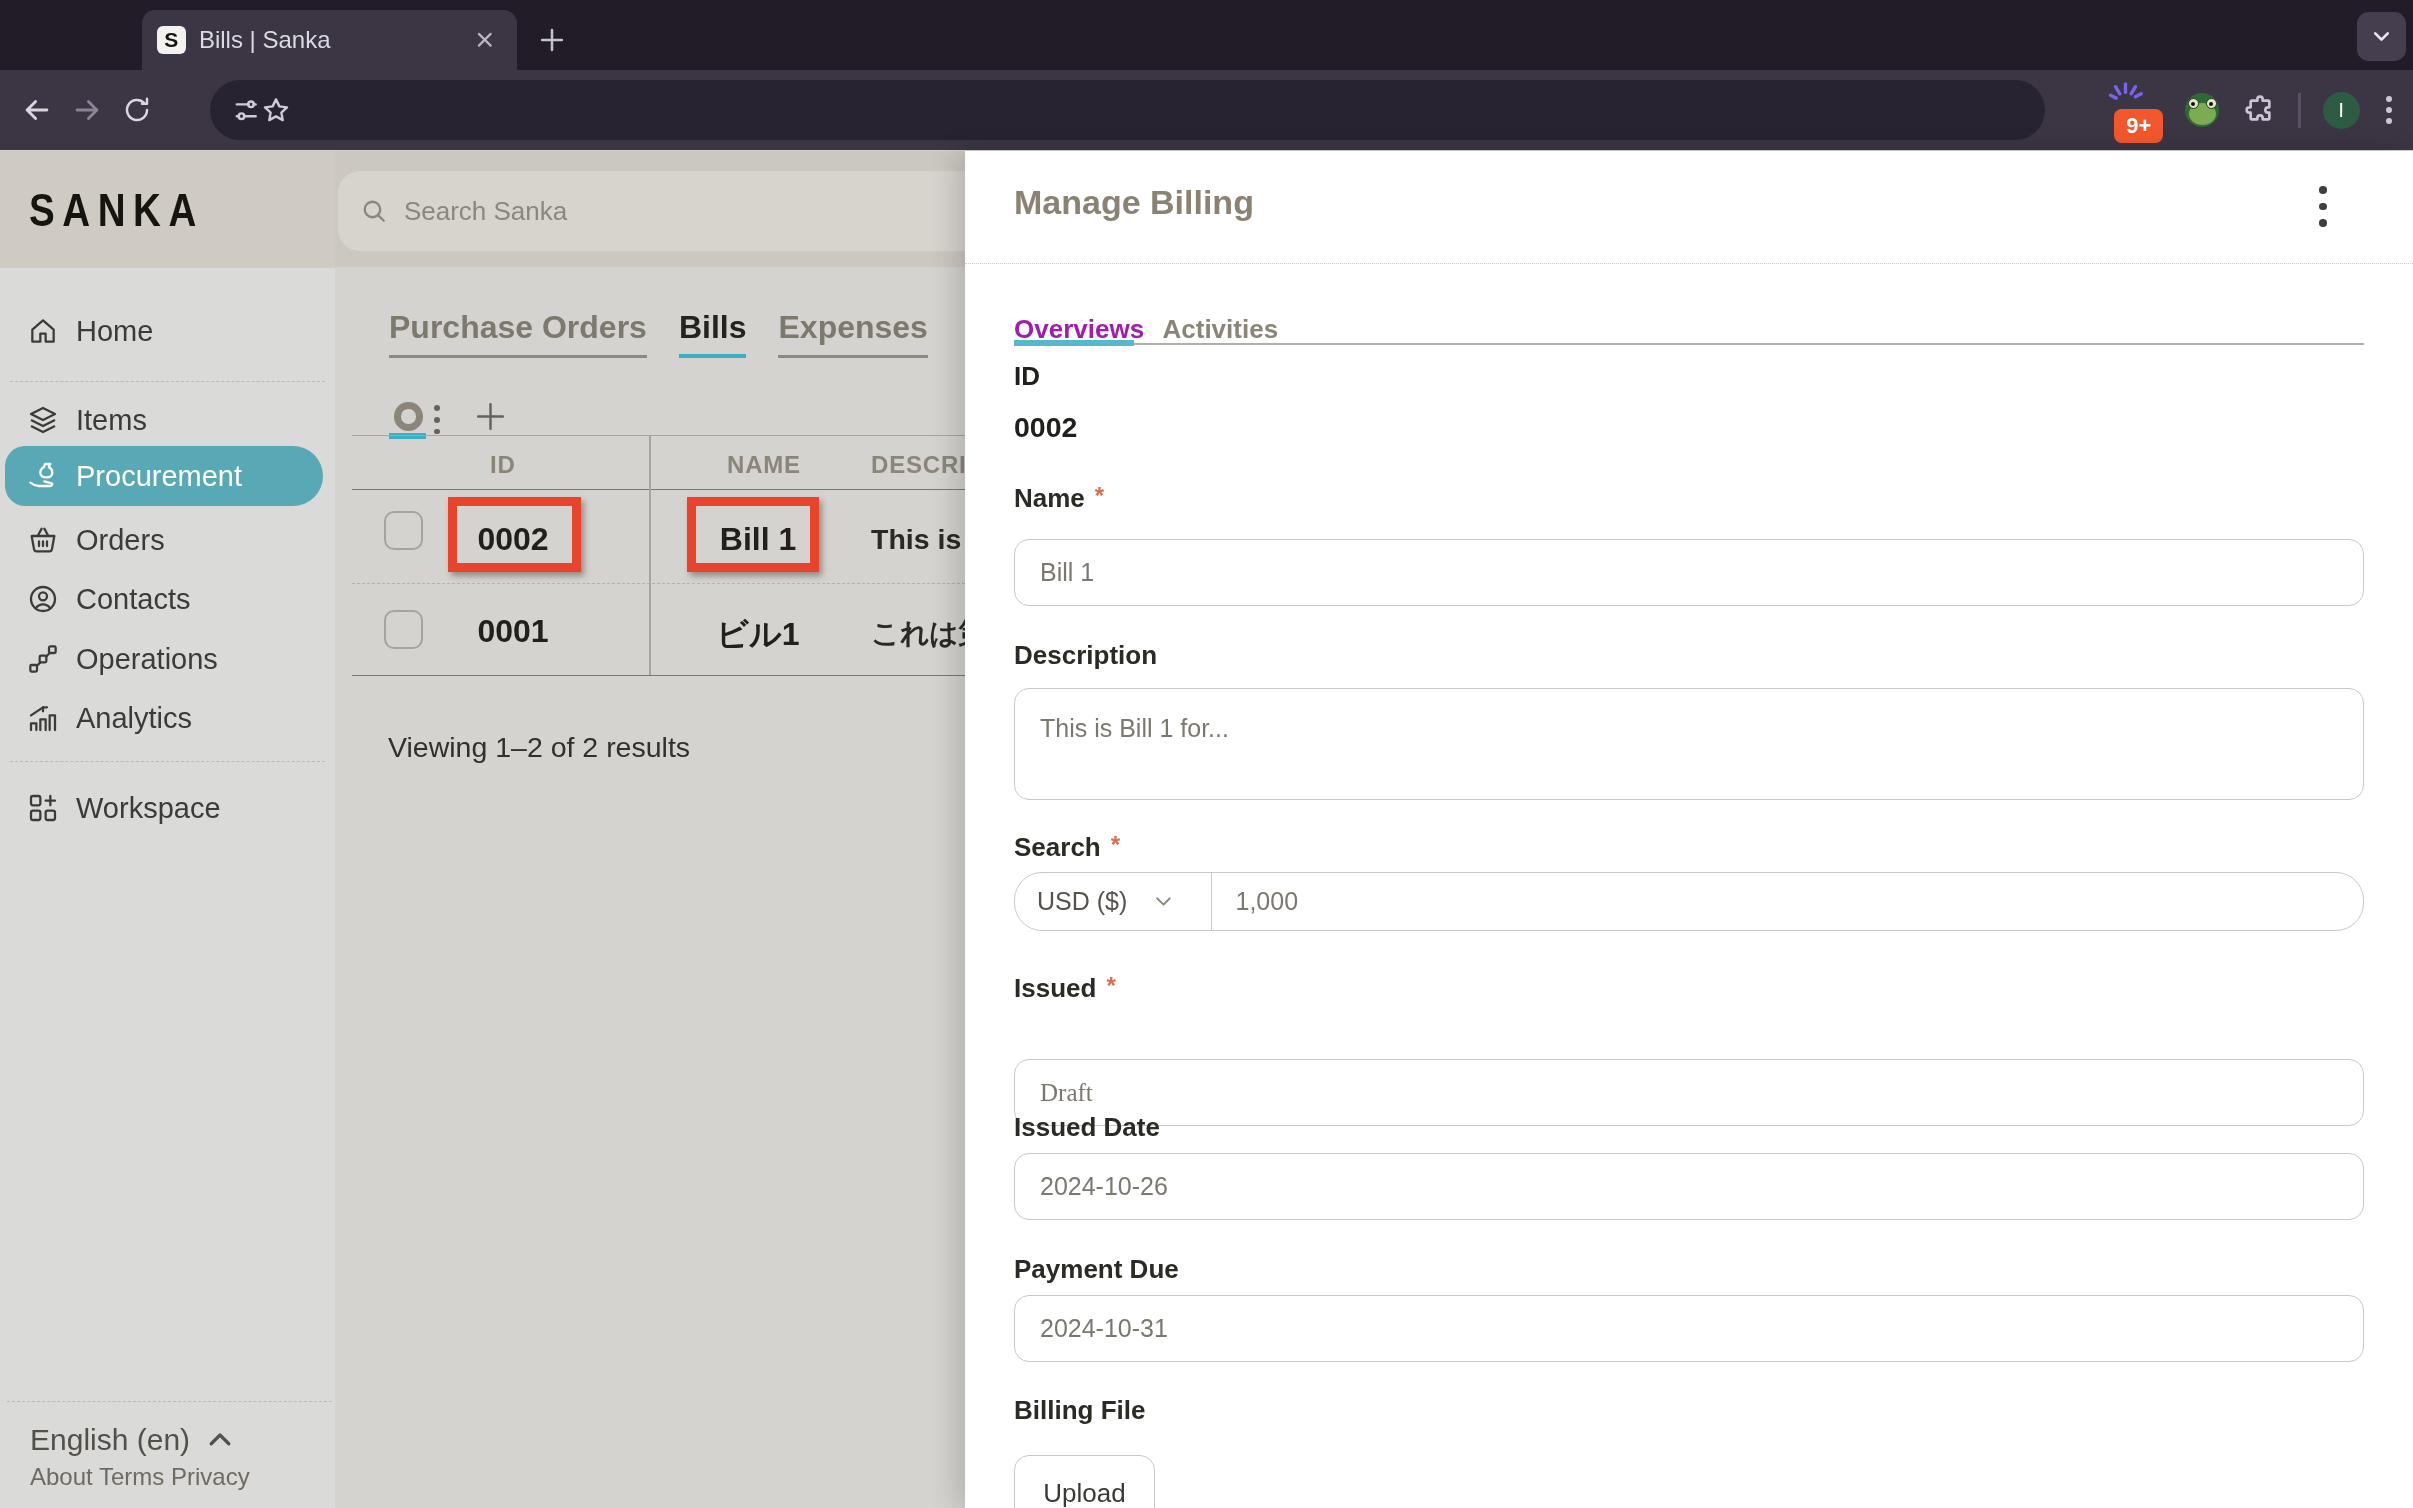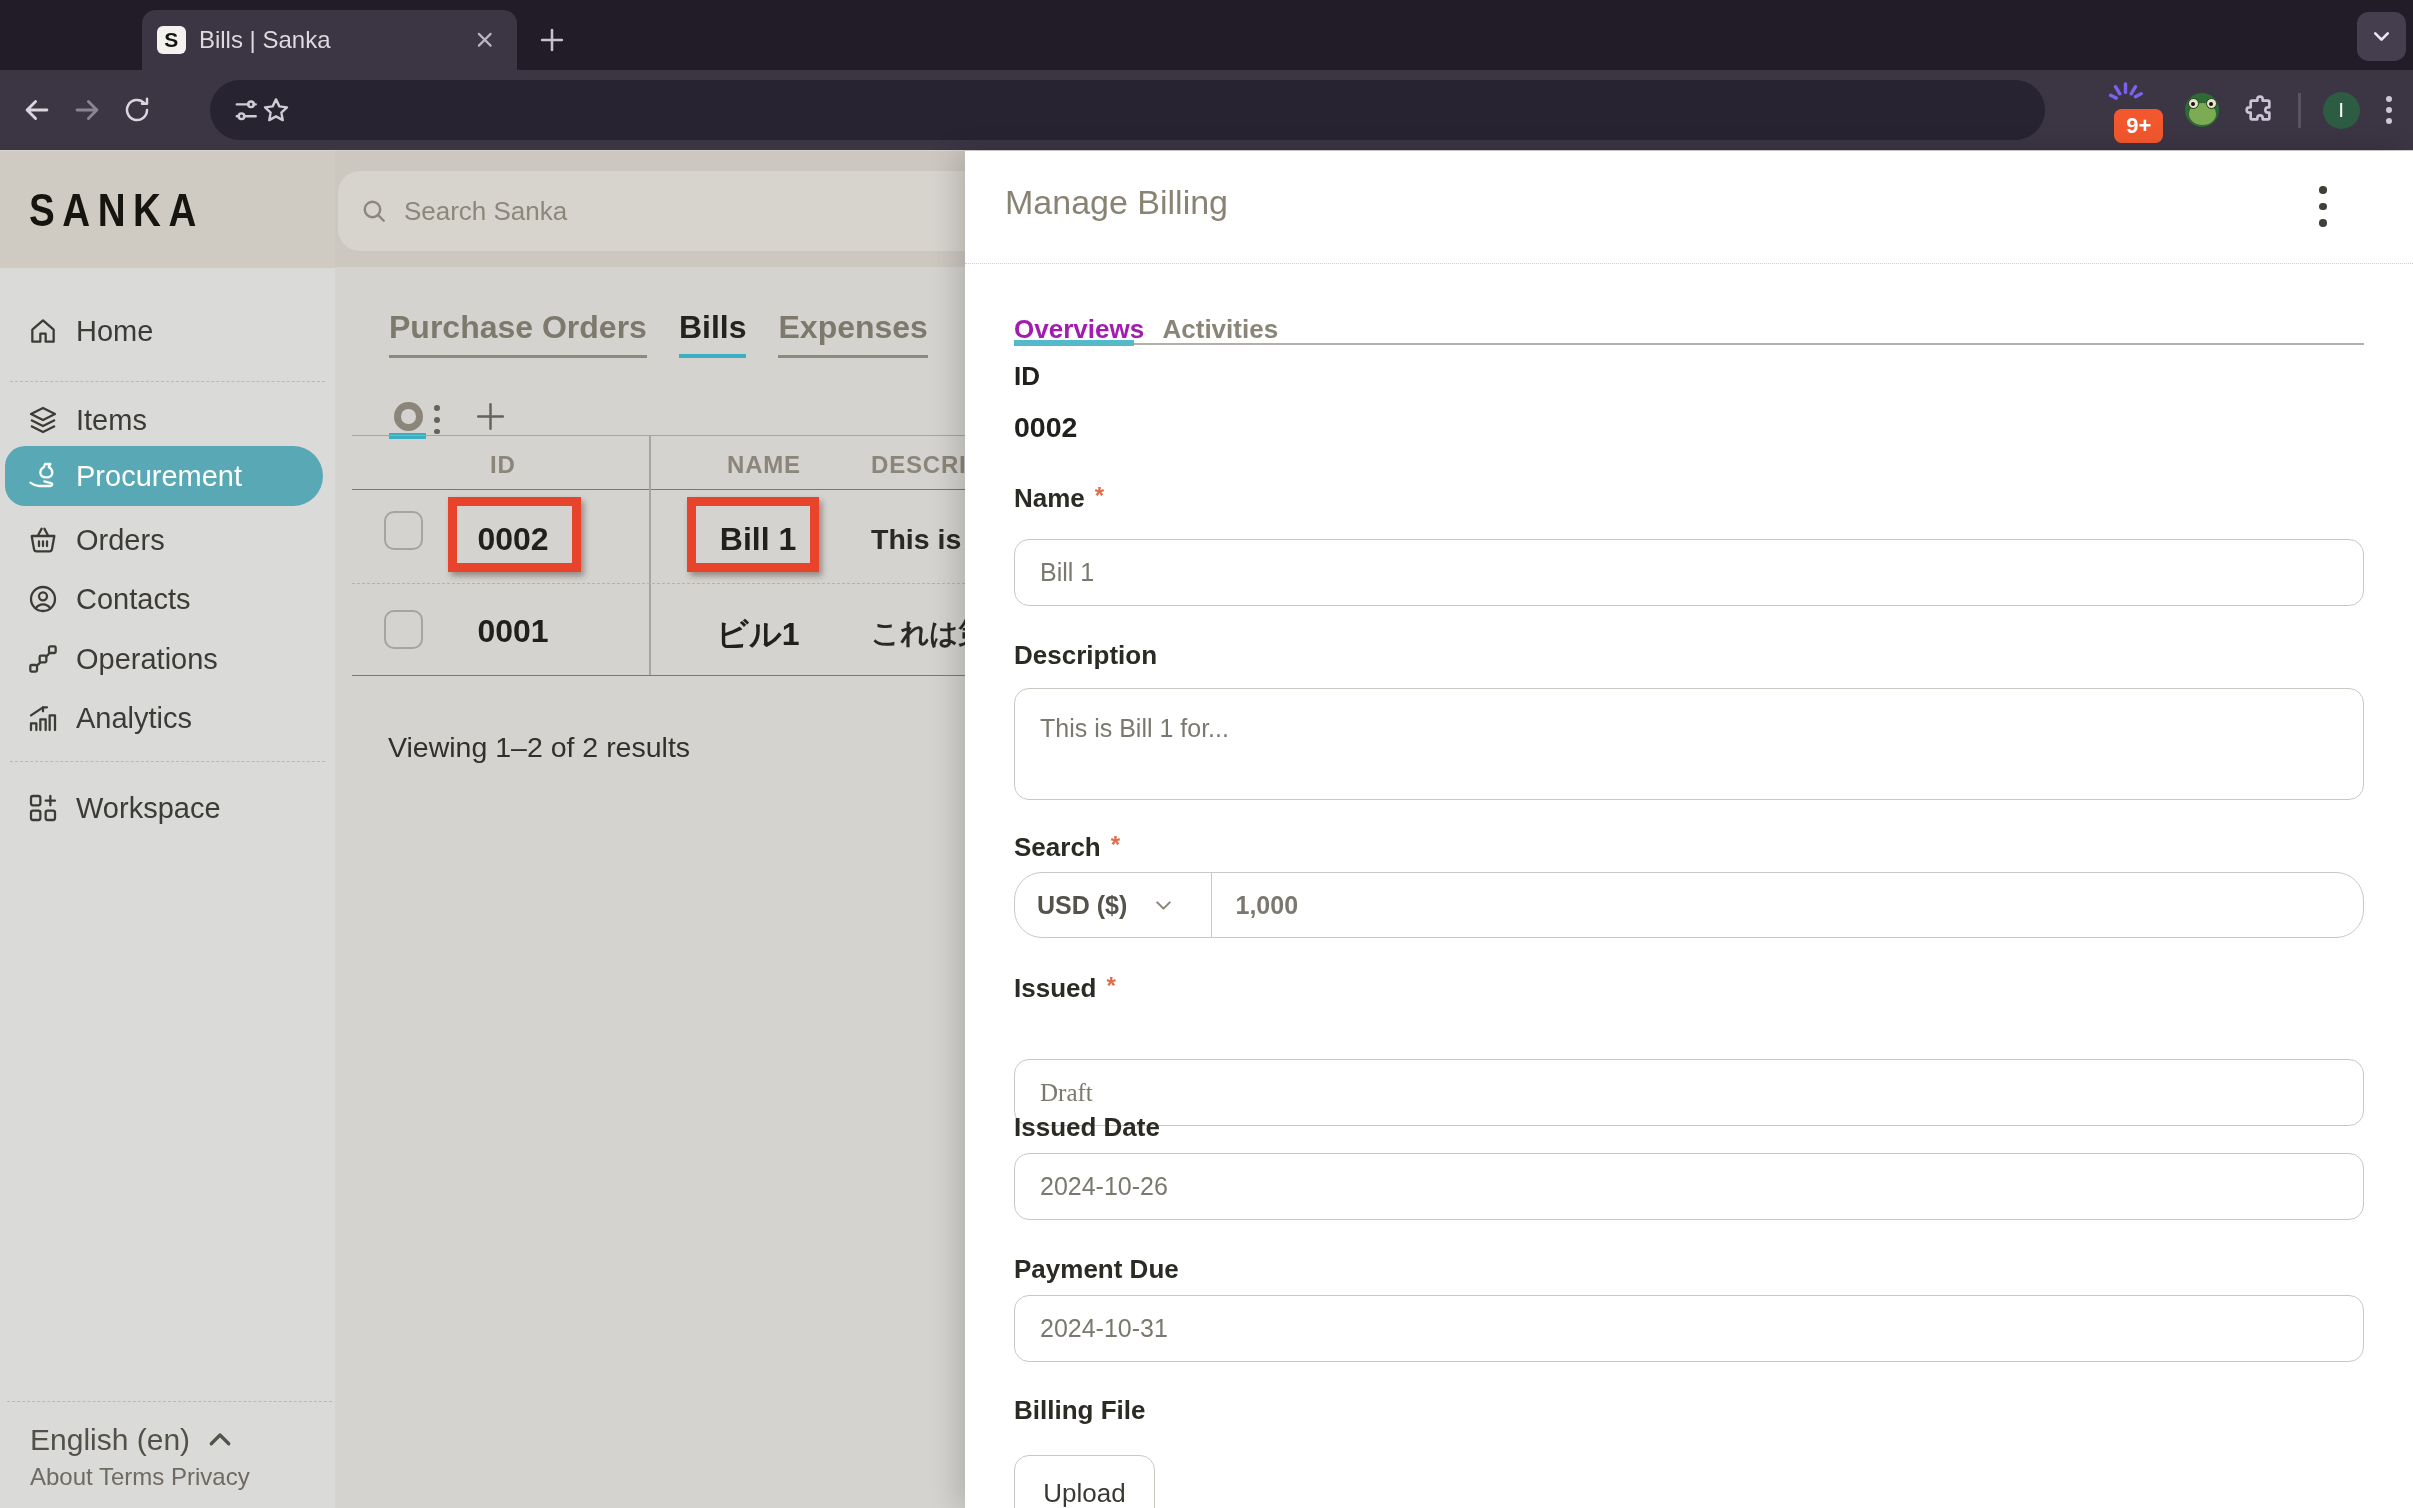--- a/index.html
+++ b/index.html
@@ -65,34 +65,34 @@
   .tline { position:absolute; left:17px; width:613px; }
   .th { position:absolute; font-size:24px; font-weight:bold; color:#8b8679; letter-spacing:0.8px; top:300px; }
   .cell { position:absolute; font-weight:bold; color:#21201d; font-size:32px; transform:translateX(-50%); }
   .desc-cell { position:absolute; left:536px; font-size:28.5px; font-weight:600; color:#2a2926; white-space:nowrap; }
   .cbox { position:absolute; left:49px; width:39px; height:39px; border:2.5px solid #a7a49f; border-radius:10px; }
   .annot { position:absolute; border:9.2px solid #e8432b; box-shadow:3.4px 4.2px 5.9px rgba(60,30,20,.4); }
   .viewing { position:absolute; left:53px; top:580px; font-size:28.5px; color:#31302b; }
 
   
   .panel { position:absolute; left:965px; top:0; width:1448px; height:1358px; background:#ffffff; box-shadow:-10px 0 25px rgba(0,0,0,.15); }
-  .p-title { position:absolute; left:40px; top:32px; font-size:34px; color:#8a8273; }
+  .p-title { position:absolute; left:49px; top:32px; font-size:34px; color:#8a8273;font-weight:bold; }
   .p-kebab { position:absolute; left:1354px; top:35px; display:flex; flex-direction:column; gap:9.2px; }
   .p-kebab i { width:7.5px; height:7.5px; border-radius:50%; background:#413f3a; }
   .p-dotted { position:absolute; left:0; top:112px; width:1448px; border-top:1.7px dotted #d0cdc7; }
   .p-tabs { position:absolute; left:49px; top:163px; display:flex; gap:18.4px; font-size:26px; font-weight:bold; }
   .p-tab.active { color:#a21caf; }
   .p-tab { color:#8b8578; }
   .p-underline { position:absolute; left:49px; top:192px; width:1350px; border-top:2.5px solid #b1afa9; }
   .p-teal { position:absolute; left:49px; top:189px; width:120px; height:5.9px; background:#54bac9; }
   .f-label { position:absolute; left:49px; font-size:26px; font-weight:600; color:#2b2a25; }
   .f-label .req { color:#e06b49; margin-left:10px; font-size:24px; vertical-align:3.4px; }
   .f-input { position:absolute; left:49px; width:1350px; height:67px; border:1.7px solid #cac8c3; border-radius:15px; background:#fff; font-family:inherit; font-size:25px; color:#7b786f; padding:0 25px; outline:none; }
   .f-area { position:absolute; left:49px; width:1350px; height:112px; border:1.7px solid #cac8c3; border-radius:15px; background:#fff; font-family:inherit; font-size:25px; color:#7b786f; padding:25px; resize:none; outline:none; }
-  .amount { position:absolute; left:49px; top:721px; width:1350px; height:66px; border:1.7px solid #cac8c3; border-radius:28px; display:flex; align-items:center;font-weight:bold; }
+  .amount { position:absolute; left:49px; top:721px; width:1350px; height:59px; border:1.7px solid #cac8c3; border-radius:28px; display:flex; align-items:center; }
   .currency { width:197px; height:100%; display:flex; align-items:center; border-right:1.7px solid #cac8c3; }
   .currency span { margin-left:22px; font-size:25px; color:#56534c; }
   .currency svg { margin-left:23.5px; width:25px; height:25px; color:#8b8679; }
   .amt-val { margin-left:23.5px; font-size:25px; color:#7b786f; }
   .id-label { position:absolute; left:49px; top:210px; font-size:26px; font-weight:600; color:#21201c; }
   .id-value { position:absolute; left:49px; top:260px; font-size:28.5px; font-weight:bold; color:#21201c; }
   .upload { position:absolute; left:49px; top:1304px; width:141px; height:77px; border:1.7px solid #cac8c3; border-radius:15px; background:#fff; font-family:inherit; font-size:26px; color:#3b3934; }
 </style>
 </head>
 <body>

